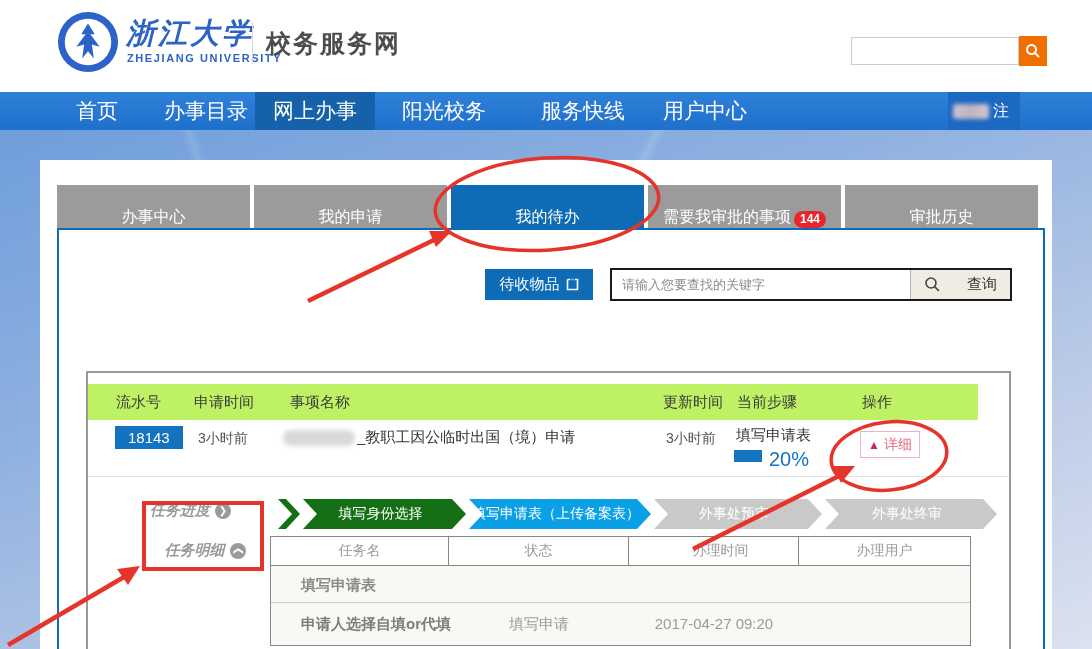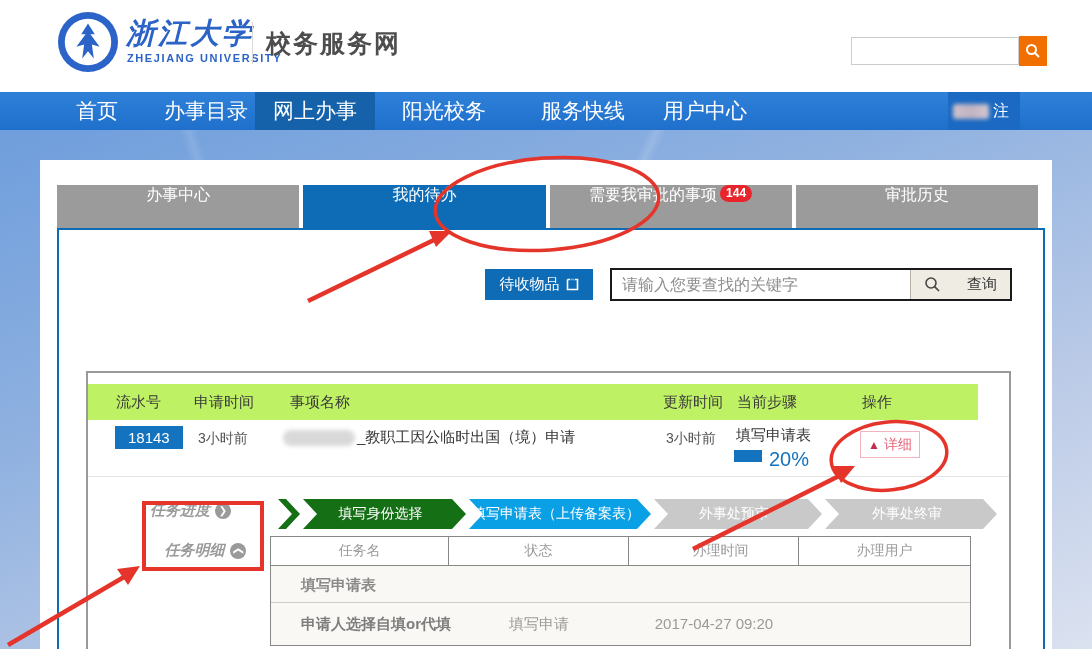--- a/index.html
+++ b/index.html
@@ -36,35 +36,35 @@
     background:
       linear-gradient(115deg, rgba(255,255,255,0) 48.6%, rgba(255,255,255,.14) 49.3%, rgba(255,255,255,0) 50%),
       linear-gradient(72deg,  rgba(255,255,255,0) 27.6%, rgba(255,255,255,.12) 28.3%, rgba(255,255,255,0) 29%),
       linear-gradient(160deg,#6f9edc 0%,#8fb1e0 35%,#bccbe7 70%,#dbe2f0 100%); }
 
   
   .card { position:absolute; left:40px; top:160px; width:1012px; height:489px; background:#fff; }
 
   .tabs { position:absolute; left:17px; top:25px; width:981px; height:43px; display:flex; gap:4px; }
   .tab { flex:1; background:#9b9b9b; color:#fff; font-size:16px; display:flex;
-         align-items:flex-start; justify-content:center; cursor:pointer; }
+         align-items:flex-end; justify-content:center; cursor:pointer; }
   .tab.active { background:#0d6cb5; }
   .badge { background:#e8252c; color:#fff; border-radius:10px; font-size:12px; line-height:17px;
            padding:0 6px; margin-left:3px; font-weight:bold; }
 
   .panel { position:absolute; left:17px; top:68px; width:988px; height:460px;
            border:2px solid #0d6cb5; background:#fff; }
 
   
   .pending-btn { position:absolute; left:426px; top:39px; width:108px; height:31px; background:#0d6cb5;
                  border:none; color:#fff; font-size:15px; cursor:pointer;
                  display:flex; align-items:center; justify-content:center; gap:6px; }
   .searchbox { position:absolute; left:551px; top:38px; width:402px; height:33px;
                border:2px solid #1a1a1a; background:#fff; display:flex; }
-  .searchbox input { flex:1; border:none; outline:none; padding:0 10px; font-size:16px; color:#444; }
+  .searchbox input { flex:1; border:none; outline:none; padding:0 10px; font-size:13px; color:#444; }
   .searchbox input::placeholder { color:#8d8d8d; }
   .search-icon-cell { width:44px; background:#efece3; border-left:1px solid #b9b4a5;
                       display:flex; align-items:center; justify-content:center; cursor:pointer; }
   .search-go { width:56px; background:#efece3; display:flex; align-items:center; justify-content:center;
                font-size:15px; color:#333; cursor:pointer; }
 
   
   .task-panel { position:absolute; left:27px; top:141px; width:925px; height:430px;
                 border:2px solid #999; background:#fff; }
   .tp-header { position:relative; margin-top:11px; width:890px; height:36px; background:#bef264; }
@@ -162,20 +162,23 @@
 </div>
 
 <div class="main-bg"></div>
 
 <div class="card">
 
   <div class="tabs">
     <div class="tab">
       <span>办事中心</span>
     </div>
+    <div class="tab">
+      <span>我的申请</span>
+    </div>
     <div class="tab active">
       <span>我的待办</span>
     </div>
     <div class="tab">
       <span>需要我审批的事项</span>
       <span class="badge">144</span>
     </div>
     <div class="tab">
       <span>审批历史</span>
     </div>

